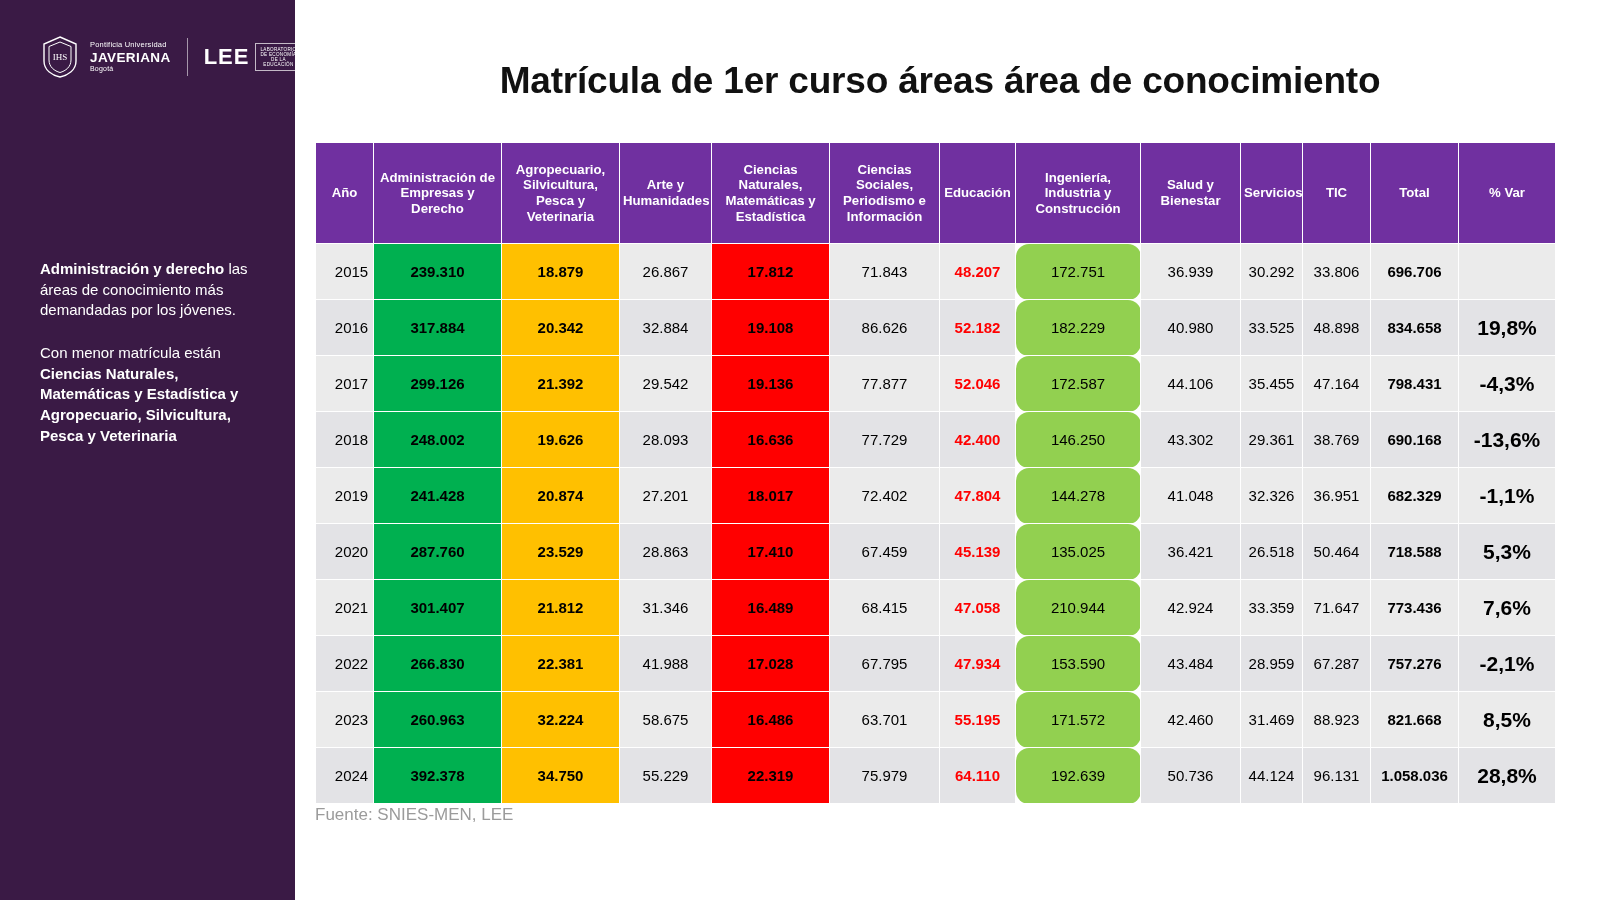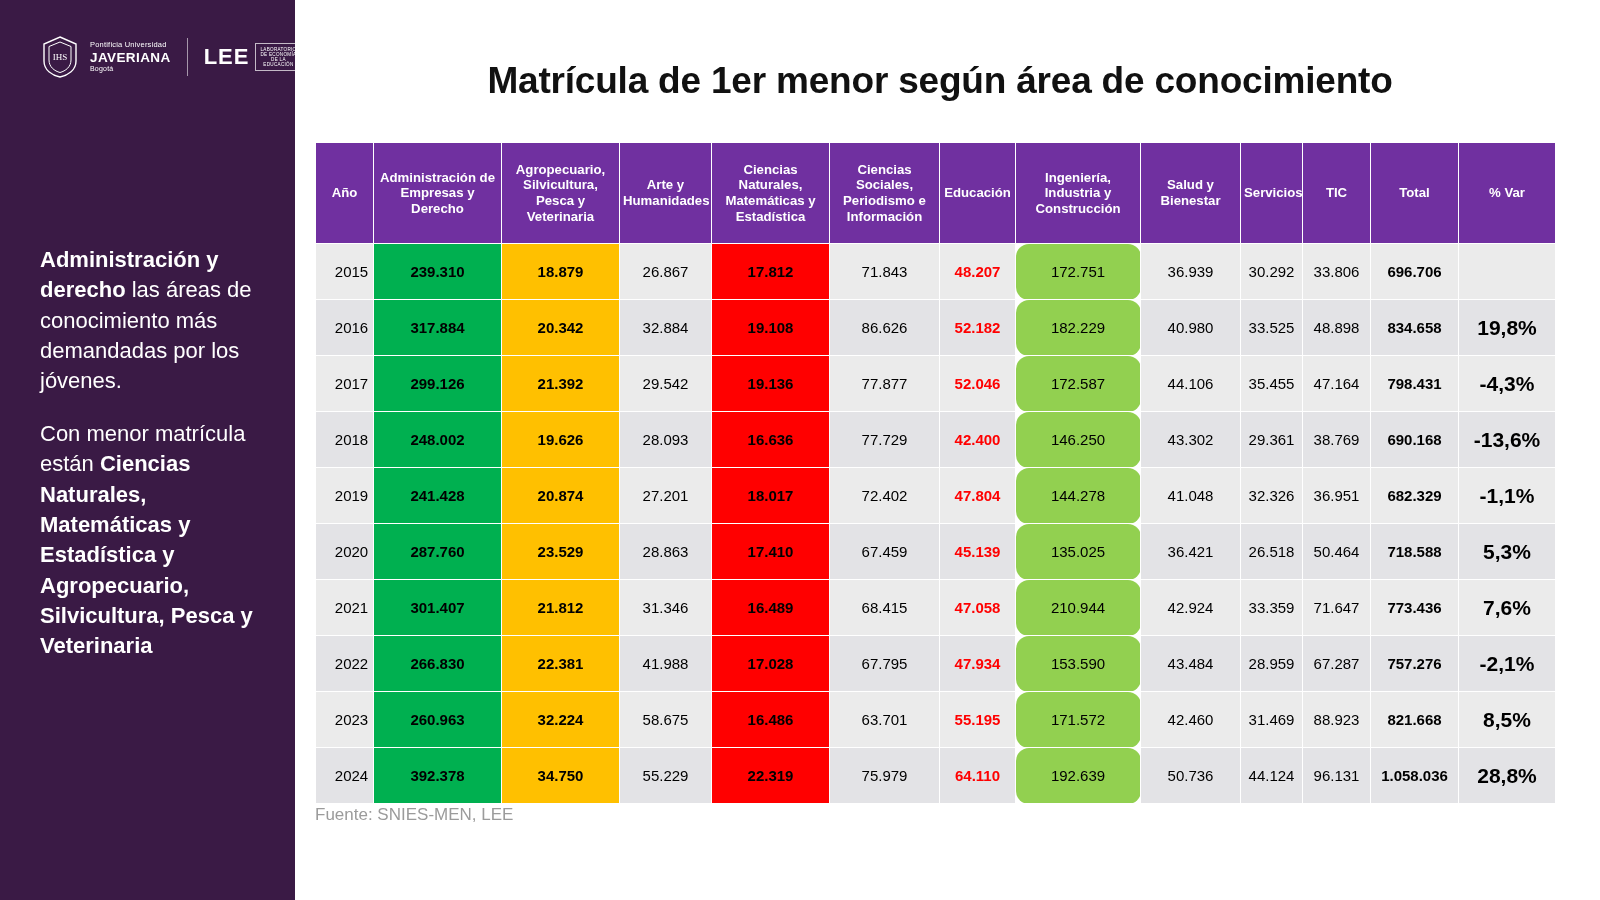--- a/index.html
+++ b/index.html
@@ -65,24 +65,24 @@
     border: 1px solid rgba(255,255,255,.7);
     padding: 3px 4px;
     line-height: 1.1;
     font-size: 4.6px;
     letter-spacing: .3px;
     text-align: center;
   }
   #sidebar-text {
     position: absolute;
     left: 40px;
-    top: 245px;
+    top: 259px;
     width: 232px;
     color: #ffffff;
-    font-size: 22px;
+    font-size: 15px;
     line-height: 1.38;
   }
   #sidebar-text p { margin: 0 0 22px 0; }
   #sidebar-text .bold { font-weight: bold; }
 
   
   #main {
     position: absolute;
     left: 295px; top: 0;
     width: 1305px; height: 900px;
@@ -179,21 +179,21 @@
       <p>
         <span class="bold">Administración y derecho</span><span> las áreas de conocimiento más demandadas por los jóvenes.</span>
       </p>
       <p>
         <span>Con menor matrícula están </span><span class="bold">Ciencias Naturales, Matemáticas y Estadística y Agropecuario, Silvicultura, Pesca y Veterinaria</span>
       </p>
     </div>
   </div>
 
   <div id="main">
-    <div id="title">Matrícula de 1er menor según área de conocimiento</div>
+    <div id="title">Matrícula de 1er curso áreas área de conocimiento</div>
 
     <table>
       <colgroup>
         <col style="width:58px">
         <col style="width:128px">
         <col style="width:118px">
         <col style="width:92px">
         <col style="width:118px">
         <col style="width:110px">
         <col style="width:76px">

